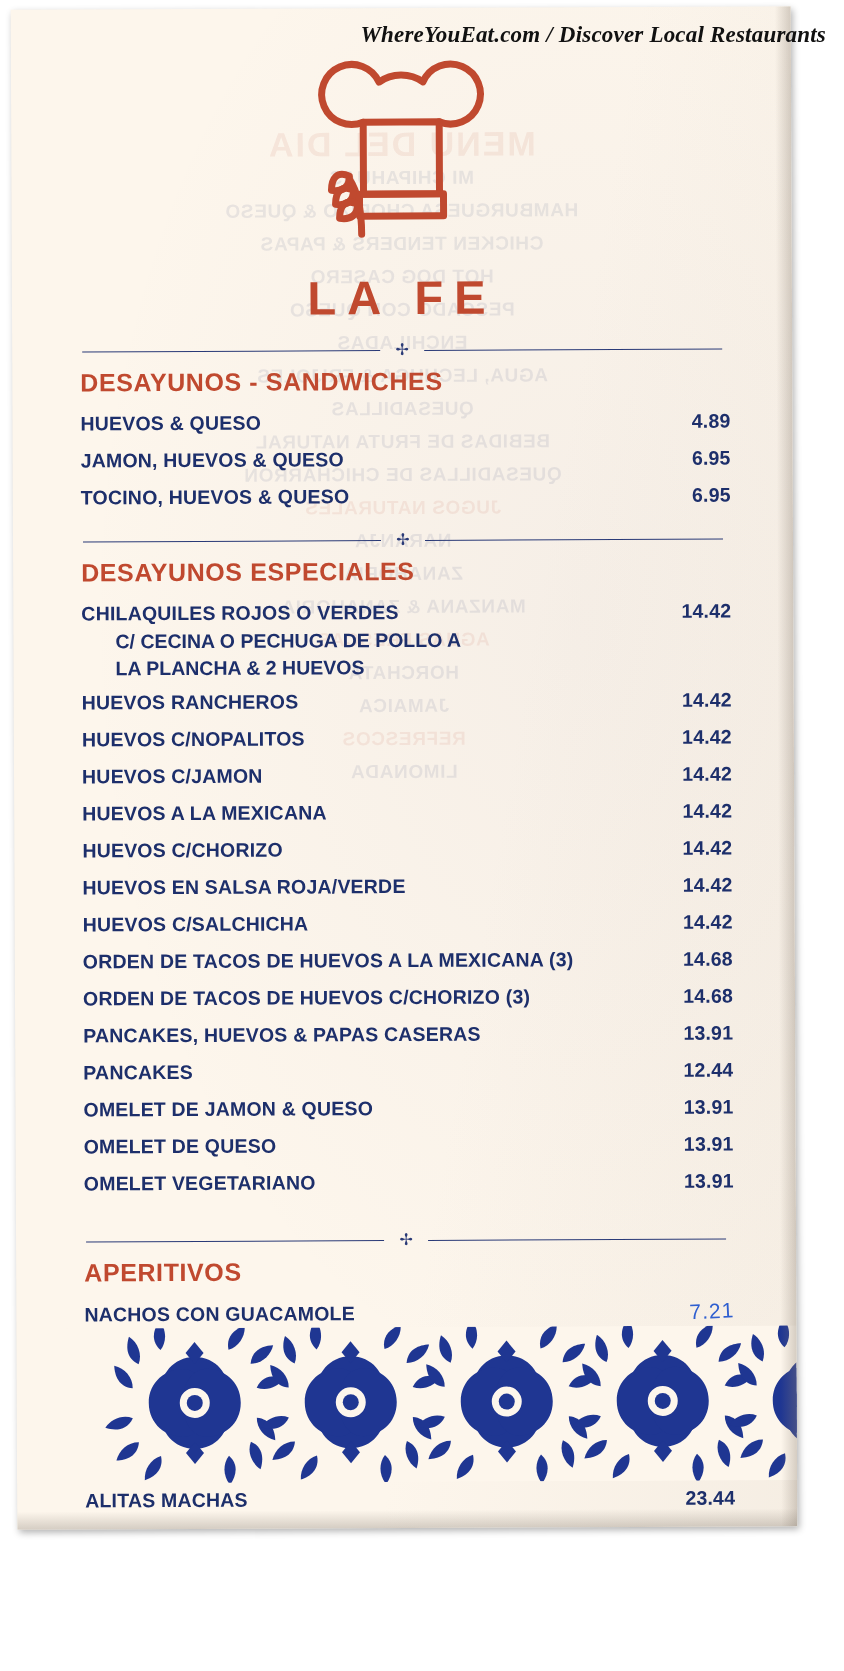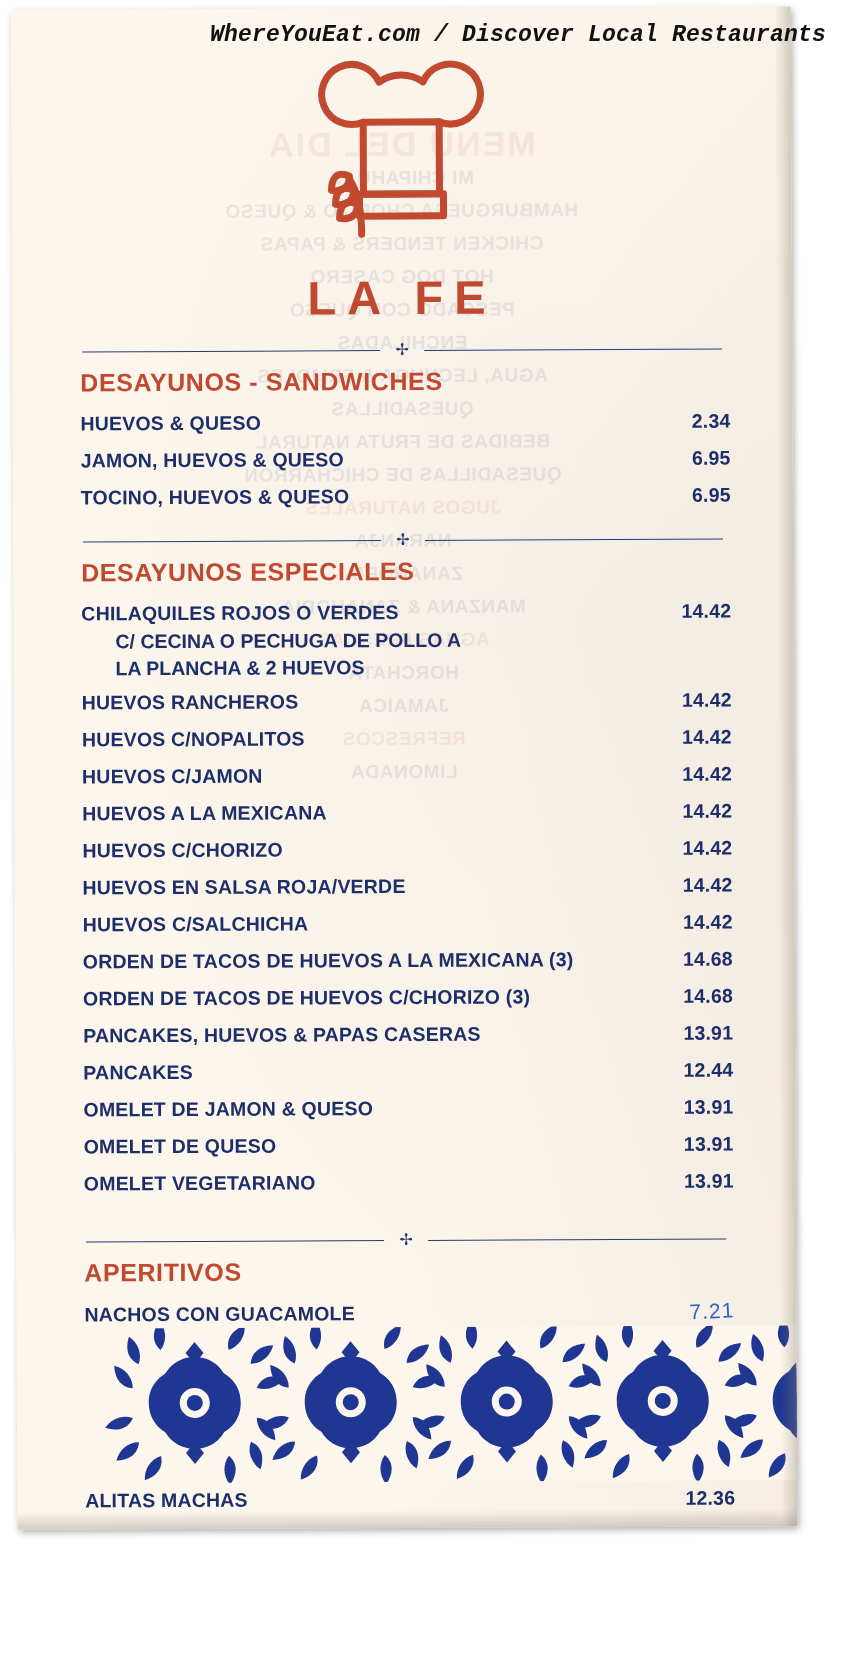--- a/index.html
+++ b/index.html
@@ -13,21 +13,21 @@
     font-family: "Liberation Sans", sans-serif;
     position: relative;
     overflow: hidden;
   }
 
   
   .watermark {
     position: absolute;
     top: 22px;
     right: 18px;
-    font-family: Liberation Mono, monospace;
+    font-family: Liberation Serif, serif;
     font-style: italic;
     font-weight: bold;
     font-size: 23px;
     color: #111111;
     letter-spacing: 0.2px;
     z-index: 40;
     white-space: nowrap;
   }
 
   
@@ -239,21 +239,21 @@
 
     <div class="divider">
       <span class="line l"></span>
       <span class="glyph">✢</span>
       <span class="line r"></span>
     </div>
     <div class="section-title">DESAYUNOS - SANDWICHES</div>
     <div class="items">
       <div class="row">
         <span class="name">HUEVOS &amp; QUESO</span>
-        <span class="price">2.34</span>
+        <span class="price">4.89</span>
       </div>
       <div class="row">
         <span class="name">JAMON, HUEVOS &amp; QUESO</span>
         <span class="price">6.95</span>
       </div>
       <div class="row">
         <span class="name">TOCINO, HUEVOS &amp; QUESO</span>
         <span class="price">6.95</span>
       </div>
     </div>
@@ -357,21 +357,21 @@
       <div class="row">
         <span class="name">CHALUPAS</span>
         <span class="price">10.30</span>
       </div>
       <div class="row">
         <span class="name">CHALUPAS CON CARNE</span>
         <span class="price">13.91</span>
       </div>
       <div class="row">
         <span class="name">ALITAS MACHAS</span>
-        <span class="price">12.36</span>
+        <span class="price">23.44</span>
       </div>
     </div>
 
   </div>
 
   <div class="border-band">
     <svg width="780" height="155" viewBox="0 0 780 155" xmlns="http://www.w3.org/2000/svg">
       <defs>
         <g id="flower">
 

